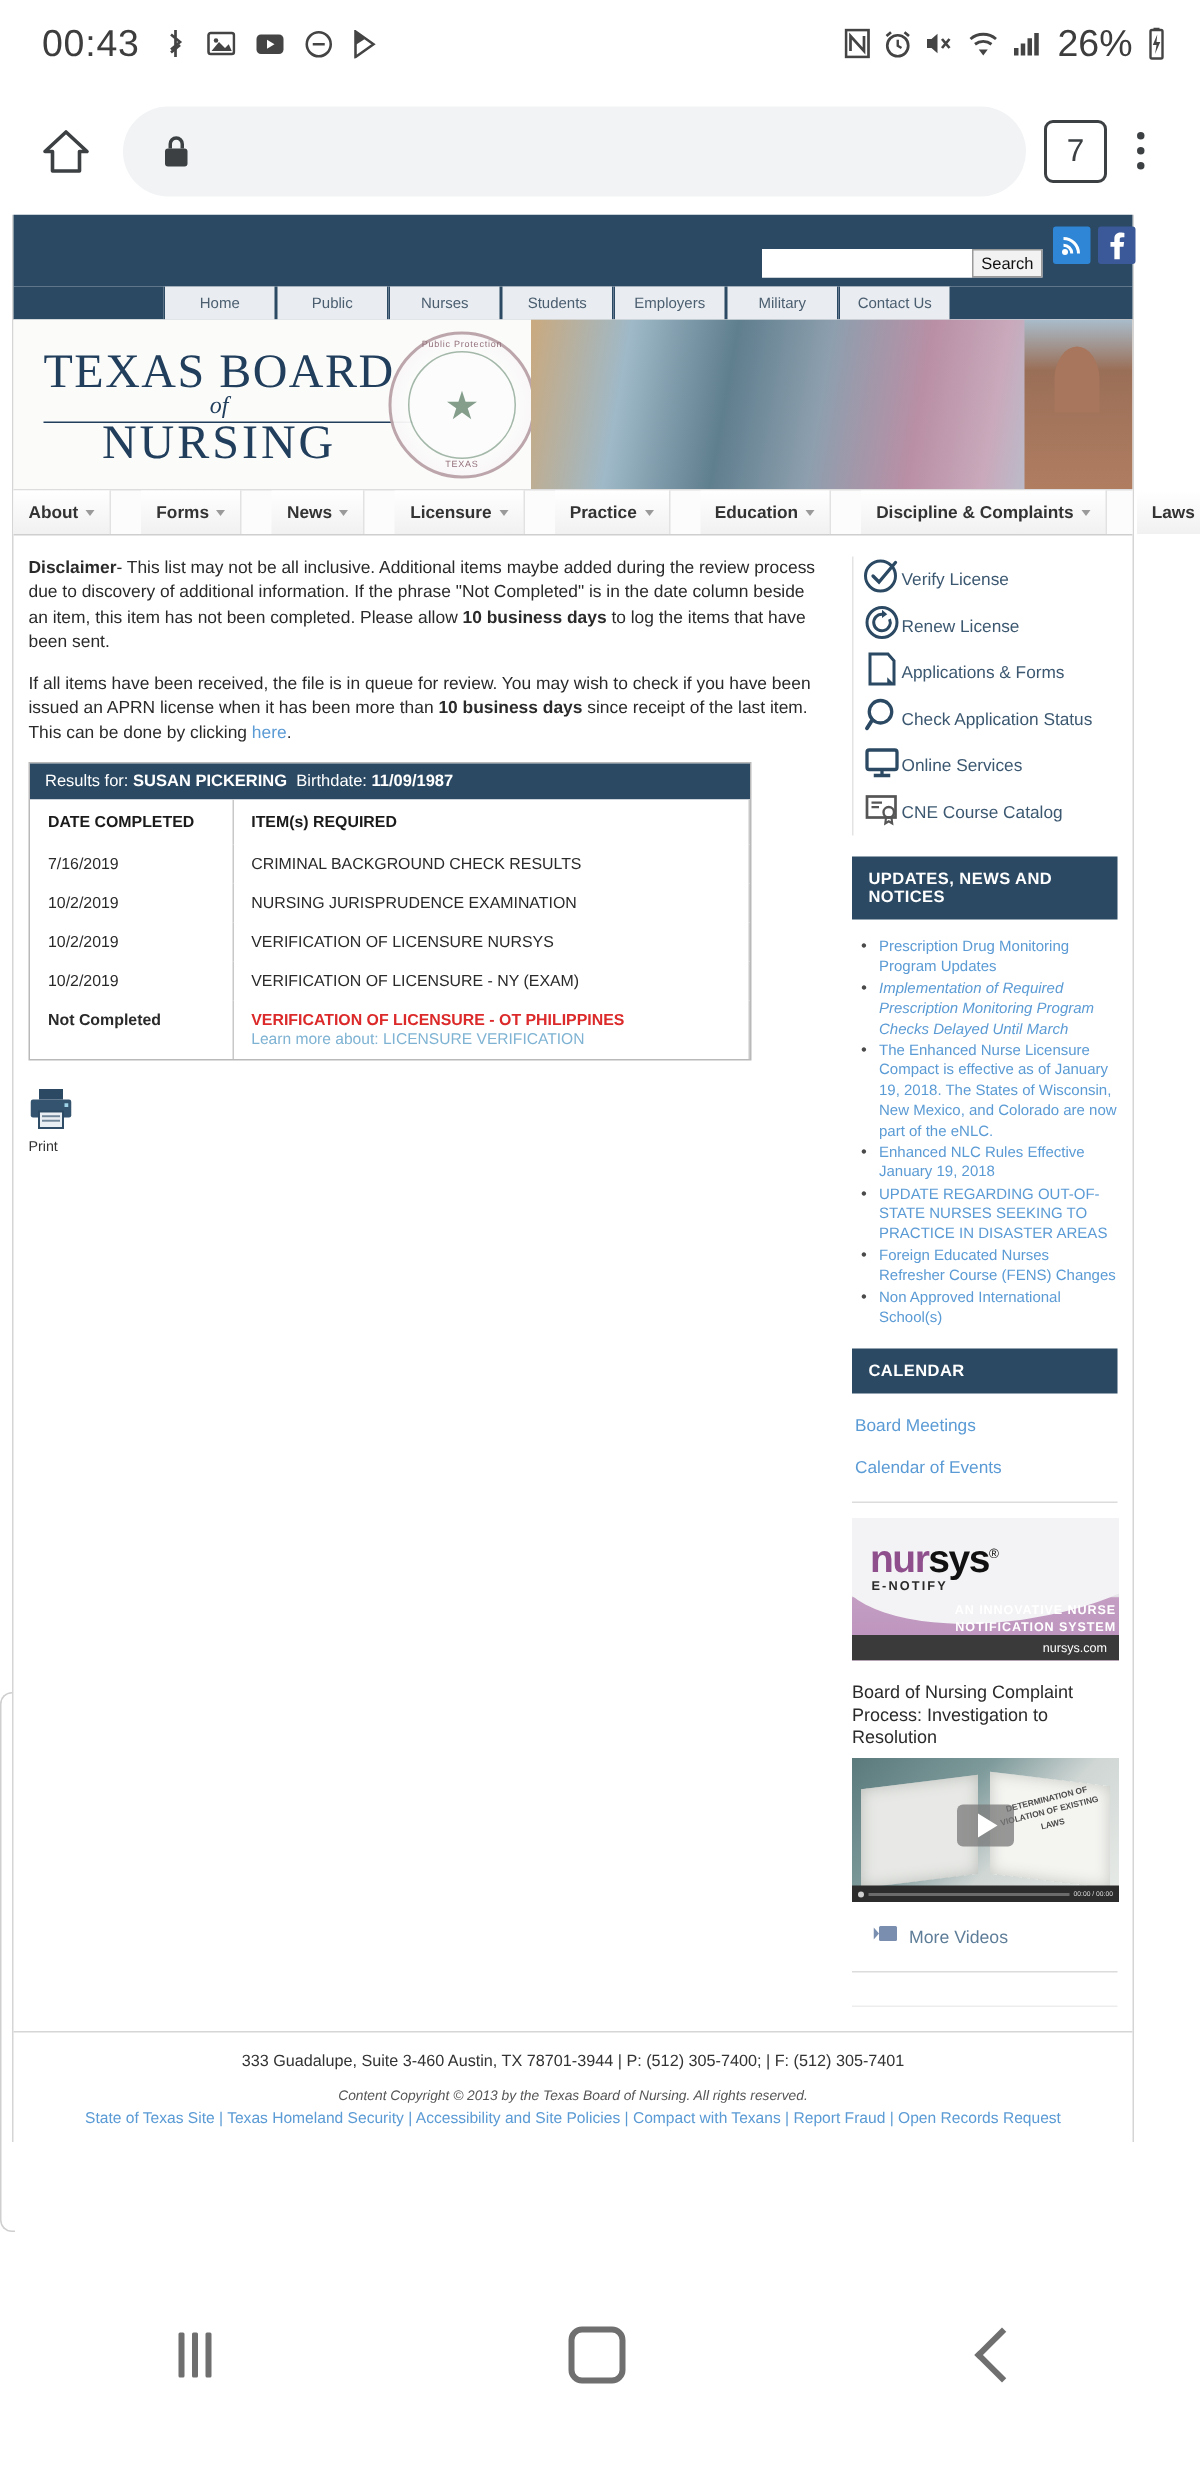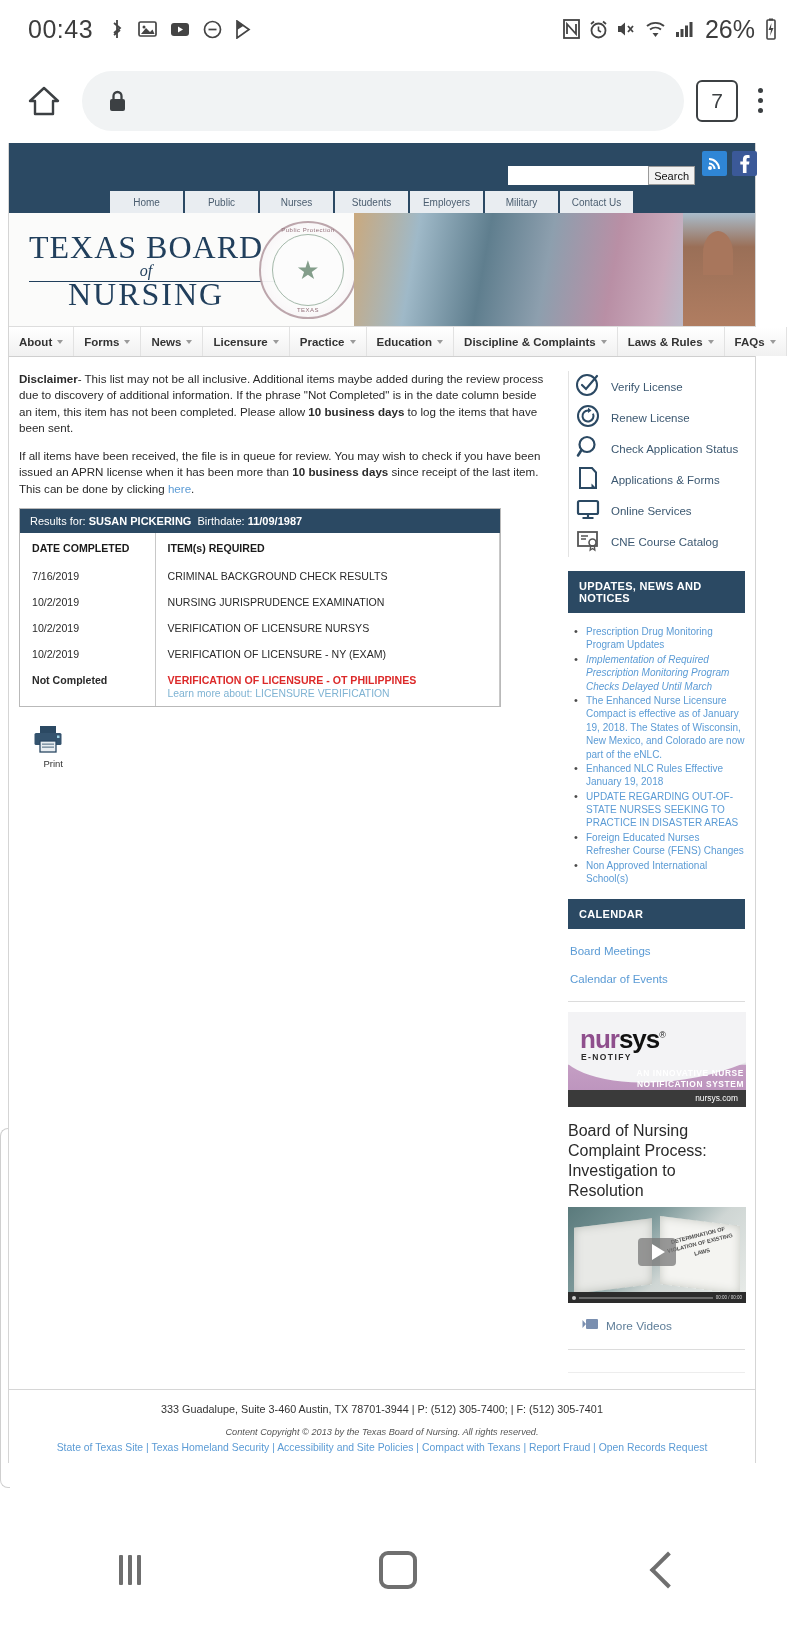--- a/index.html
+++ b/index.html
@@ -102,21 +102,21 @@
   .seal-t2{bottom:4px;}
   .banner-photo { flex:1; position: relative; overflow:hidden;
     background:
       linear-gradient(100deg,#caa97e 0%,#9fb9c8 16%,#5f7e8e 33%,#8d9fae 48%,#b98fa5 64%,#c9a9bb 76%,#b5c2cf 86%,#9e7b63 100%);
   }
   .capitol { position:absolute; right:0; top:0; width:72px; height:113px;
     background: linear-gradient(180deg,#a9bccb 0%,#9a6f57 30%,#b07d61 100%); }
   .capitol-dome { position:absolute; right:22px; top:18px; width:30px;height:44px; border-radius:50% 50% 0 0; background:#a8765c;}
 
   
-  .mainnav { display: flex; height: 31px; background: #fcfcfc; border-top:1px solid #ddd; border-bottom: 1px solid #cfcfcf; }
+  .mainnav { display: flex; height: 31px; background: #fcfcfc; border-top:1px solid #ddd; border-bottom: 1px solid #cfcfcf; gap: 20px; }
   .nav-item {
     display: flex; align-items: center; justify-content: center; gap: 5px;
     font-size: 11.5px; font-weight: bold; color: #333; cursor: pointer;
     border-right: 1px solid #e2e2e2; padding: 0 10px; white-space: nowrap;
     background: linear-gradient(180deg,#ffffff 0%,#f1f1f1 100%);
   }
   .caret { width:0;height:0;border-left:3.5px solid transparent;border-right:3.5px solid transparent;border-top:4px solid #9a9a9a; }
 
   
   .content { display: flex; padding: 14px 10px 0 10px; }
@@ -141,26 +141,26 @@
   .res-table td {
     font-size: 10.6px; color: #2a2a2a; padding: 7px 8px 7px 12px; vertical-align: top;
   }
   .col-date { width: 135px; border-right: 1px solid #c8c8c8; }
   .col-item { border-right: 1px solid #c8c8c8; }
   .notcomp { color: #cc2121; font-weight: bold; }
   .item-red { color: #dc2a2a; font-weight: bold; }
   .item-sub { color: #7fb3d3; font-size: 10.4px; margin-top: 2px; }
 
   
-  .print-wrap { margin-top: 18px; width: 44px; text-align: right; cursor:pointer;}
+  .print-wrap { margin-top: 18px; width: 44px; text-align: left; cursor:pointer;}
   .print-label { font-size: 9.5px; color: #333; margin-top: 1px; }
 
   
   .quick { border-left: 1px solid #e3e3e3; padding-left: 6px; }
-  .quick-item { display: flex; align-items: center; gap: 10px; height: 31px; cursor: pointer; }
+  .quick-item { display: flex; align-items: center; height: 31px; cursor: pointer; }
   .quick-label { font-size: 11.5px; color: #3c5871; white-space: nowrap; }
 
   .sec-head {
     background: #2b4963; color: #fff; font-size: 11px; font-weight: bold;
     padding: 9px 11px; letter-spacing: .3px; margin-top: 14px;
   }
   .news-list { list-style: none; margin: 12px 0 0 0; padding: 0 0 0 2px; }
   .news-list li {
     font-size: 10px; line-height: 1.34; color: #5b9bd5; margin-bottom: 1px;
     text-indent: 0; padding-left: 16px; position: relative; cursor: pointer;
@@ -181,21 +181,21 @@
   .nursys-logo { position: absolute; left: 12px; top: 14px; font-size: 26px; line-height: 1; }
   .nursys-nur { color: #8f4f8d; font-weight: bold; letter-spacing: -1px; }
   .nursys-sys { color: #111; font-weight: bold; letter-spacing: -1px; }
   .nursys-sup { font-size: 9px; color:#111; vertical-align: super;}
   .nursys-enotify { position: absolute; left: 13px; top: 40px; font-size: 8.5px; font-weight: bold; letter-spacing: 1.4px; color: #2a2a2a; }
   .nursys-tag { position: absolute; left: 0; right: 2px; top: 56px; text-align: right; color: #fff;
     font-size: 8.4px; font-weight: bold; letter-spacing: .6px; line-height: 1.3; }
   .nursys-foot { position: absolute; left: 0; right: 0; bottom: 0; height: 17px; background: #3a3a3a;
     color: #fff; font-size: 8.4px; text-align: right; padding: 3px 8px 0 0; }
 
-  .video-title { font-size: 16px; color: #2a2a2a; line-height: 1.25; margin-top: 14px; }
+  .video-title { font-size: 12px; color: #2a2a2a; line-height: 1.25; margin-top: 14px; }
   .video-thumb { width: 178px; height: 96px; margin-top: 6px; position: relative; overflow: hidden;
     background: linear-gradient(135deg,#5a7a7c 0%,#7e9a9b 35%,#cfd6d4 60%,#e9ece9 100%); }
   .book-l { position:absolute; left:6px; top:16px; width:78px; height:66px; background:#e8e9e6; transform: skewY(-7deg); box-shadow: inset 0 0 10px #b9bdb8;}
   .book-r { position:absolute; right:6px; top:14px; width:80px; height:68px; background:#f4f4f1; transform: skewY(7deg); box-shadow: inset 0 0 10px #c5c8c2;}
   .book-txt { position:absolute; right:10px; top:24px; width:72px; font-size:5.6px; color:#4a4a4a; font-weight:bold; transform: rotate(-14deg); text-align:center; line-height:1.5; }
   .play-btn { position:absolute; left:50%; top:46%; transform: translate(-50%,-50%);
     width: 38px; height: 28px; background: rgba(120,120,120,.75); border-radius: 4px;
     display:flex; align-items:center; justify-content:center; }
   .play-tri { width:0;height:0;border-top:8px solid transparent;border-bottom:8px solid transparent;border-left:13px solid #fff; margin-left:3px;}
   .video-ctrl { position:absolute; left:0; right:0; bottom:0; height: 11px; background:#2c2c2c; display:flex; align-items:center; padding:0 4px; gap:3px;}
@@ -519,35 +519,35 @@
                   <path d="M13 7.5 a5.5 5.5 0 1 0 5 3.2" fill="none" stroke="#2b4963" stroke-width="2"></path>
                   <path d="M13 4.5 L13 10 L16.5 7.5 Z" fill="#2b4963"></path>
                 </svg>
             </span>
             <span class="quick-label">Renew License</span>
           </div>
 
           <div class="quick-item">
             <span>
               <svg width="26" height="26" viewBox="0 0 26 26">
+                  <path d="M5 3 H17 L21 7.5 V23 H5 Z" fill="none" stroke="#2b4963" stroke-width="2"></path>
+                  <path d="M21 23 L16.5 18.5 L16.5 23 Z" fill="#2b4963"></path>
+                </svg>
+            </span>
+            <span class="quick-label">Applications &amp; Forms</span>
+          </div>
+
+          <div class="quick-item">
+            <span>
+              <svg width="26" height="26" viewBox="0 0 26 26">
                   <circle cx="12" cy="10.5" r="7.5" fill="none" stroke="#2b4963" stroke-width="2.2"></circle>
                   <path d="M6.5 16 L3 21.5" stroke="#2b4963" stroke-width="2.6" stroke-linecap="round"></path>
                 </svg>
             </span>
             <span class="quick-label">Check Application Status</span>
-          </div>
-
-          <div class="quick-item">
-            <span>
-              <svg width="26" height="26" viewBox="0 0 26 26">
-                  <path d="M5 3 H17 L21 7.5 V23 H5 Z" fill="none" stroke="#2b4963" stroke-width="2"></path>
-                  <path d="M21 23 L16.5 18.5 L16.5 23 Z" fill="#2b4963"></path>
-                </svg>
-            </span>
-            <span class="quick-label">Applications &amp; Forms</span>
           </div>
 
           <div class="quick-item">
             <span>
               <svg width="26" height="26" viewBox="0 0 26 26">
                   <rect x="3" y="5" width="20" height="13" rx="1.5" fill="none" stroke="#2b4963" stroke-width="2.2"></rect>
                   <path d="M13 18 L13 21 M7.5 22 H18.5" stroke="#2b4963" stroke-width="2.2"></path>
                 </svg>
             </span>
             <span class="quick-label">Online Services</span>

